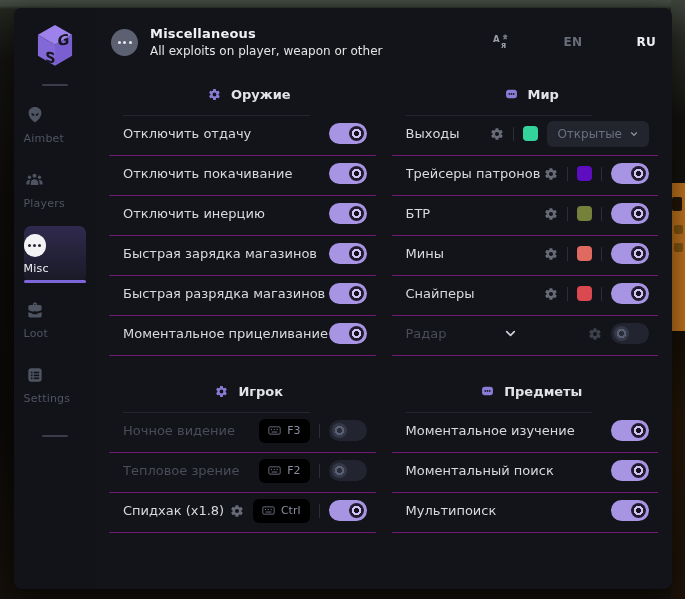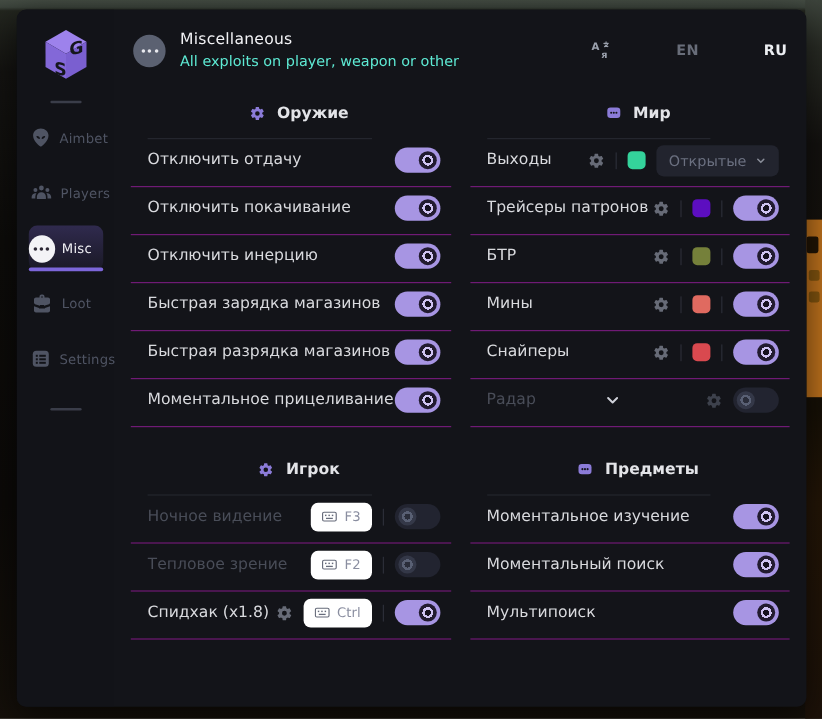--- a/index.html
+++ b/index.html
@@ -28,42 +28,42 @@
     box-shadow:0 8px 30px rgba(0,0,0,.6);
   }
   
   .sidebar { width:81px; flex:0 0 81px; display:flex; flex-direction:column; align-items:center; padding-top:12px; background:#121318; }
   .logo { width:44px; height:52px; display:flex; align-items:center; justify-content:center; }
   .side-divider { width:26px; height:2px; background:#3a3d49; border-radius:2px; margin:12px 0 10px; }
   .side-divider.bottom { margin-top:14px; }
   .nav { display:flex; flex-direction:column; align-items:stretch; width:100%; }
   .nav-item {
     width:62px; margin:0 auto 9px; padding:8px 0 7px; border-radius:7px;
-    display:flex; flex-direction:row; align-items:center; gap:6px;
+    display:flex; flex-direction:column; gap:6px;
     color:#4f5463; cursor:pointer; position:relative;
   }
   .nav-item .nv-icon { width:22px; height:22px; display:flex; align-items:center; justify-content:center; }
   .nav-item .nv-label { font-size:11px; letter-spacing:.2px; }
   .nav-item.active {
     background:linear-gradient(180deg,rgba(124,102,217,.28),rgba(124,102,217,.07));
     color:#f0f0f4;
   }
   .nav-item.active::after { content:""; position:absolute; left:0; right:0; bottom:-1px; height:3px; background:#7c66d9; border-radius:2px; }
   .misc-circle { width:23px; height:23px; border-radius:50%; background:#f3f3f6; display:flex; align-items:center; justify-content:center; }
   .misc-circle .dots { display:flex; gap:2px; }
   .misc-circle .dots i { width:3px; height:3px; border-radius:50%; background:#2b2734; }
   
   .main { flex:1; display:flex; flex-direction:column; min-width:0; }
   .header { display:flex; align-items:center; padding:18px 16px 10px 16px; }
   .avatar { width:27px; height:27px; border-radius:50%; background:#5b6171; display:flex; align-items:center; justify-content:center; flex:0 0 27px; }
   .avatar .dots { display:flex; gap:2.5px; }
   .avatar .dots i { width:3px; height:3px; border-radius:50%; background:#e8e9ee; }
   .title-block { margin-left:12px; flex:1; min-width:0; }
-  .title { font-size:13px; font-weight:normal; color:#f1f1f4; letter-spacing:.2px; }
-  .subtitle { font-size:12px; color:#5eead4; margin-top:3px; }
+  .title { font-size:13px; font-weight:bold; color:#f1f1f4; letter-spacing:.2px; }
+  .subtitle { font-size:12px; color:#e5e5e5; margin-top:3px; }
   .lang { display:flex; align-items:center; gap:10px; }
   .lang .tr-icon { color:#9aa0ac; display:flex; }
   .lang-opt { font-size:12px; font-weight:600; color:#686d79; cursor:pointer; letter-spacing:.3px;margin-left:44px; }
   .lang-opt.active { color:#eceef2; font-weight:bold; }
   
   .content { flex:1; display:flex; gap:16px; padding:16px 14px 0 14px; min-height:0; }
   .col { flex:1; min-width:0; }
   .section { margin-bottom:25px; }
   .sec-head { display:flex; align-items:center; gap:10px; padding-left:14px; height:20px;justify-content:center; }
   .sec-title { font-size:13px; font-weight:600; color:#e3e4e8; }
@@ -77,21 +77,21 @@
   .gear { color:#676b77; display:flex; cursor:pointer; }
   .ctl-div { width:1px; height:14px; background:#2b2d37; }
   .swatch { width:15px; height:15px; border-radius:4px; cursor:pointer; }
   .toggle { width:38px; height:21px; border-radius:11px; position:relative; cursor:pointer; flex:0 0 38px; }
   .toggle.on { background:#a795e3; }
   .toggle.off { background:#262935; }
   .toggle .knob { position:absolute; top:3px; width:15px; height:15px; border-radius:50%; }
   .toggle.on .knob { right:3px; background:radial-gradient(circle,#16111f 0 2.5px,#cfc3f2 2.5px 4.5px,#221b30 4.5px 100%); }
   .toggle.off .knob { left:3px; background:radial-gradient(circle,#2a2d3a 0 2.5px,#596074 2.5px 4.5px,#343848 4.5px 100%); }
   .row.disabled .toggle.off { background:#222430; }
-  .kbd { height:24px; display:flex; align-items:center; gap:6px; background:#ffffff; border-radius:6px; padding:0 9px; font-size:11px; color:#8a8ea0; cursor:pointer; }
+  .kbd { height:24px; display:flex; align-items:center; gap:6px; background:#000000; border-radius:6px; padding:0 9px; font-size:11px; color:#8a8ea0; cursor:pointer; }
   .kbd svg { color:#666b7a; }
   .dropdown { height:26px; display:flex; align-items:center; gap:7px; background:#22242e; border-radius:6px; padding:0 10px; font-size:12px; color:#6b7080; cursor:pointer; }
   .chev { display:flex; color:#8a8e9a; }
   .radar-chev { display:flex; color:#d0d2da; margin-left:56px; flex:1; cursor:pointer; }
 </style>
 </head>
 <body>
 
 <div class="bg-right"></div>
 <div class="bg-sign"></div>

